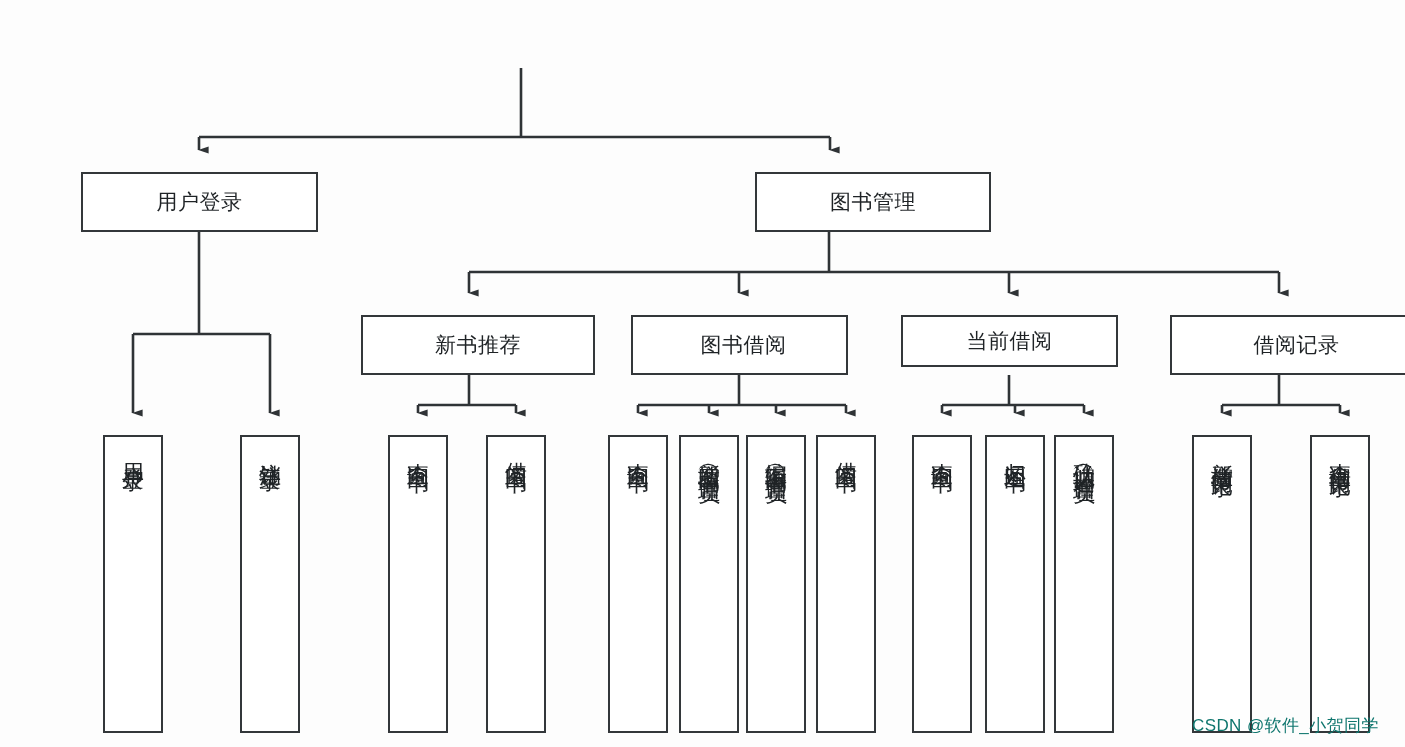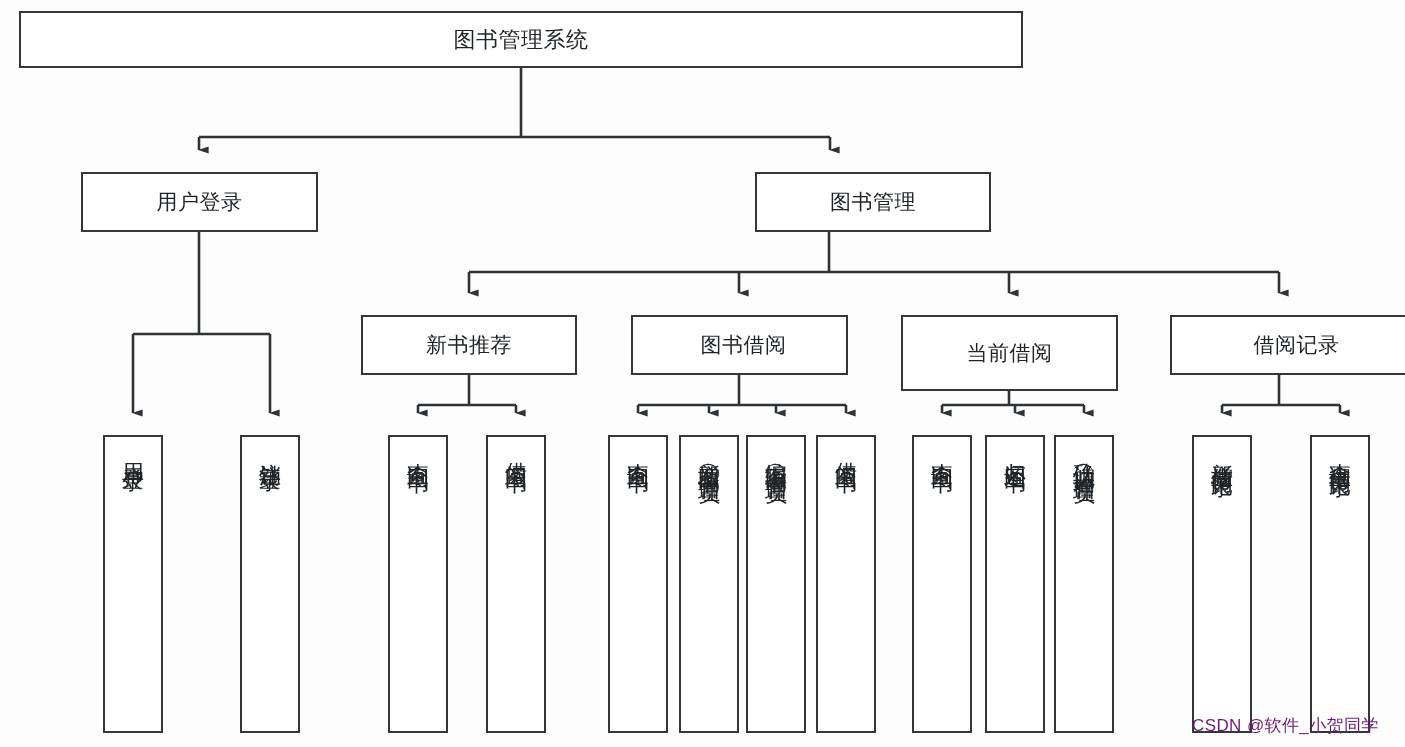--- a/index.html
+++ b/index.html
@@ -57,21 +57,21 @@
     align-items: flex-start;
     justify-content: center;
     padding-top: 8px;
   }
   .node.root .label { font-size: 22px; }
   .watermark {
     position: absolute;
     left: 1192px;
     top: 714px;
     font-size: 17px;
-    color: #701a75;
+    color: #0f766e;
     white-space: nowrap;
     letter-spacing: 0.4px;
     font-family: "Liberation Sans", "DejaVu Sans", sans-serif;
   }
 </style>
 </head>
 <body>
 
 <div id="diagram-root">
 
@@ -118,38 +118,35 @@
       <path d="M 1015,405 L 1015,413" marker-end="url(#arrow)"></path>
       <path d="M 1084,405 L 1084,413" marker-end="url(#arrow)"></path>
 
       <path d="M 1279,375 L 1279,405"></path>
       <path d="M 1222,405 L 1340,405"></path>
       <path d="M 1222,405 L 1222,413" marker-end="url(#arrow)"></path>
       <path d="M 1340,405 L 1340,413" marker-end="url(#arrow)"></path>
     </g>
   </svg>
 
-  <div class="node root" style="left:19px; top:11px; width:1004px; height:57px;">
-    <span class="label">图书管理系统</span>
-  </div>
 
   <div class="node" style="left:81px; top:172px; width:237px; height:60px;">
     <span class="label">用户登录</span>
   </div>
   <div class="node" style="left:711px; top:172px; width:236px; height:60px;margin-left:44px;">
     <span class="label">图书管理</span>
   </div>
 
-  <div class="node" style="left:361px; top:315px; width:216px; height:60px;">
+  <div class="node" style="left:361px; top:315px; width:234px; height:60px;">
     <span class="label">新书推荐</span>
   </div>
   <div class="node" style="left:631px; top:315px; width:217px; height:60px;padding-left:8px;">
     <span class="label">图书借阅</span>
   </div>
-  <div class="node" style="left:901px; top:315px; width:217px; height:76px;">
+  <div class="node" style="left:901px; top:315px; width:217px; height:52px;">
     <span class="label">当前借阅</span>
   </div>
   <div class="node" style="left:1170px; top:315px; width:253px; height:60px;">
     <span class="label">借阅记录</span>
   </div>
 
   <div class="node leaf" style="left:103px; top:435px; width:60px; height:298px;">
     <span class="label">用户登录</span>
   </div>
   <div class="node leaf" style="left:240px; top:435px; width:60px; height:298px;">

